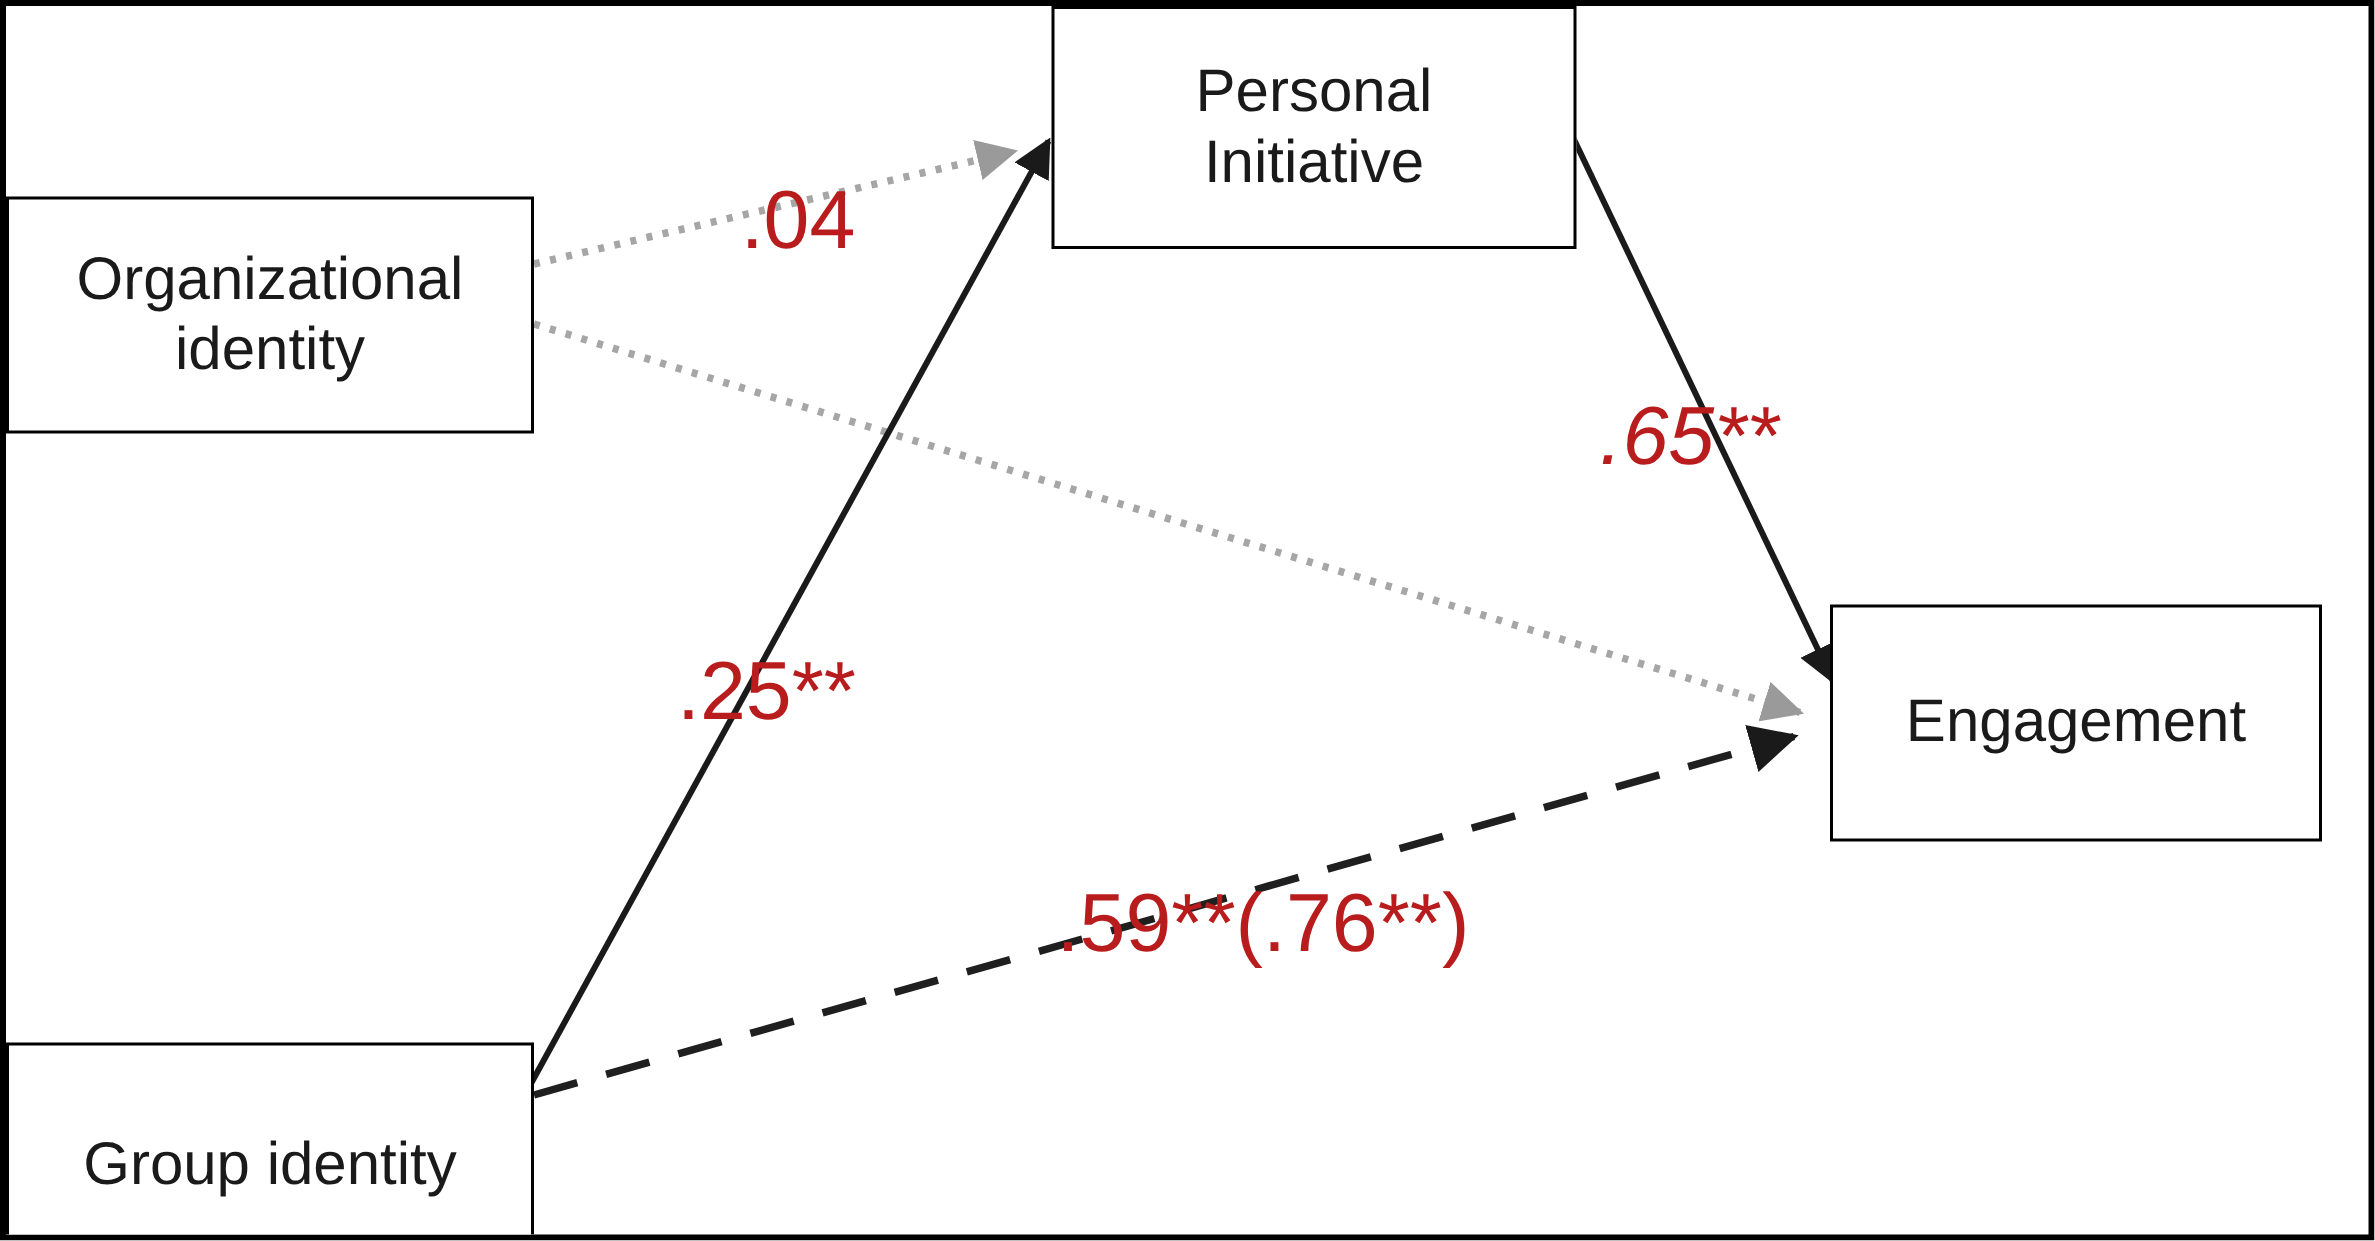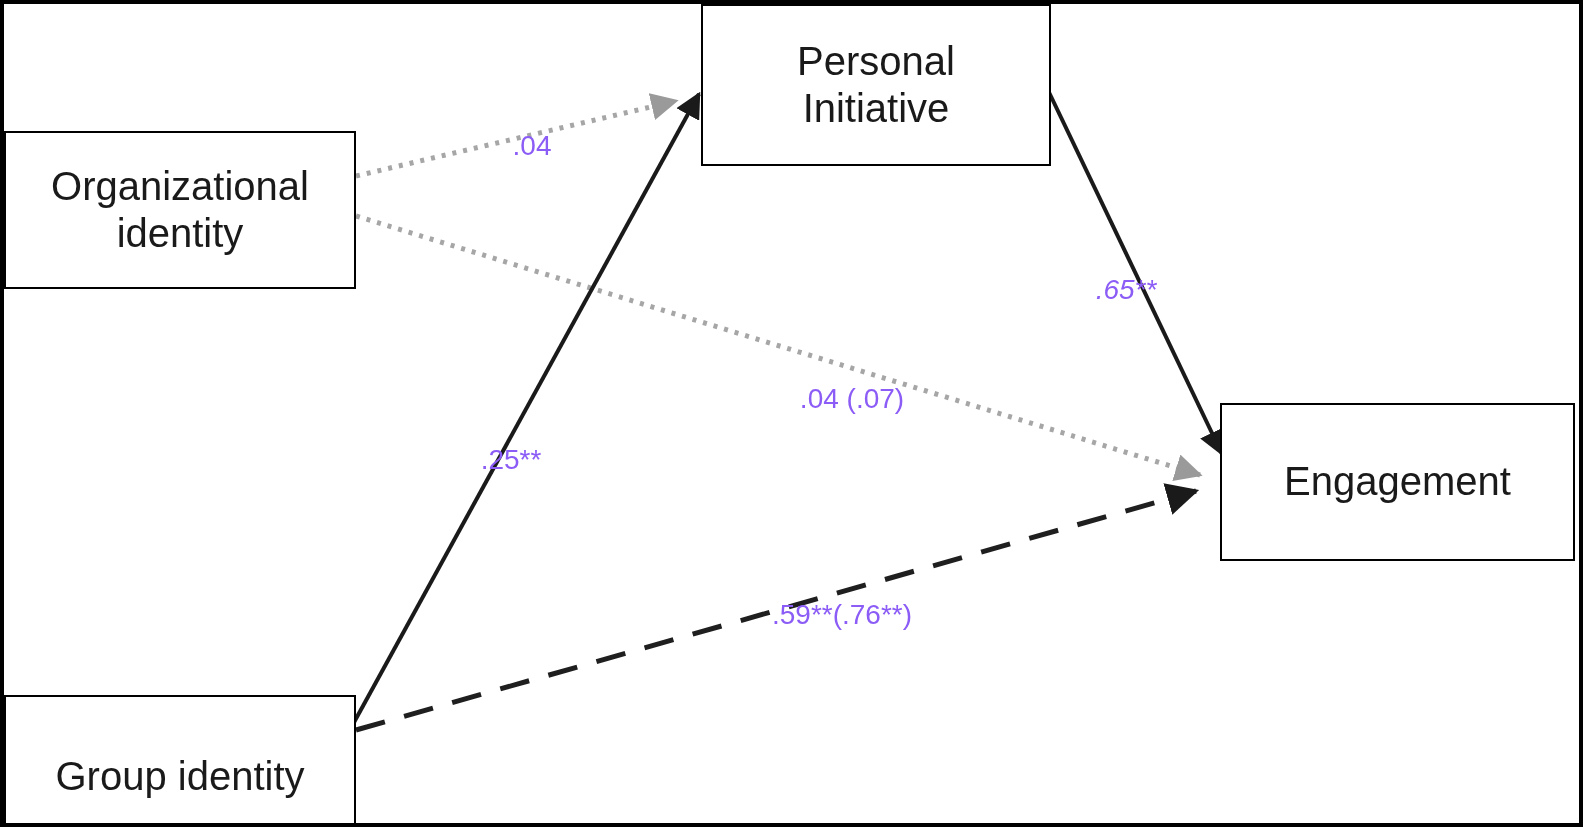--- a/index.html
+++ b/index.html
@@ -54,22 +54,22 @@
   .node-label {
     display: inline-block;
     font-size: 40px;
     line-height: 1.18;
     color: #1a1a1a;
   }
   .coef {
     position: absolute;
     z-index: 3;
     transform: translate(-50%, -50%);
-    font-size: 28px;
-    color: #8b5cf6;
+    font-size: 55px;
+    color: #b91c1c;
     white-space: nowrap;
   }
 </style>
 </head>
 <body>
 
 <div class="diagram">
 
   <svg class="arrows" width="1575" height="819" viewBox="0 0 1575 819">
     <defs>
@@ -93,31 +93,30 @@
   </svg>
 
   <div class="node" style="left:0px; top:127px; width:352px; height:158px;">
     <span class="node-label" style="max-width:330px;">Organizational identity</span>
   </div>
 
   <div class="node" style="left:697px; top:0px; width:350px; height:162px;">
     <span class="node-label" style="max-width:230px;">Personal Initiative</span>
   </div>
 
-  <div class="node" style="left:1216px; top:399px; width:355px; height:158px;">
+  <div class="node" style="left:1216px; top:399px; width:328px; height:158px;">
     <span class="node-label">Engagement</span>
   </div>
 
   <div class="node" style="left:0px; top:655px; width:352px; height:164px;margin-top:36px;">
     <span class="node-label">Group identity</span>
   </div>
 
   <div class="coef" style="left:528px; top:142px;">.04</div>
 
-  <div class="coef" style="left:848px; top:395px;">.04 (.07)</div>
 
   <div class="coef" style="left:507px; top:456px;">.25**</div>
 
   <div class="coef" style="left:838px; top:611px;">.59**(.76**)</div>
 
   <div class="coef" style="left:1122px; top:286px;font-style:italic;">.65**</div>
 
 </div>
 
 </body></html>

